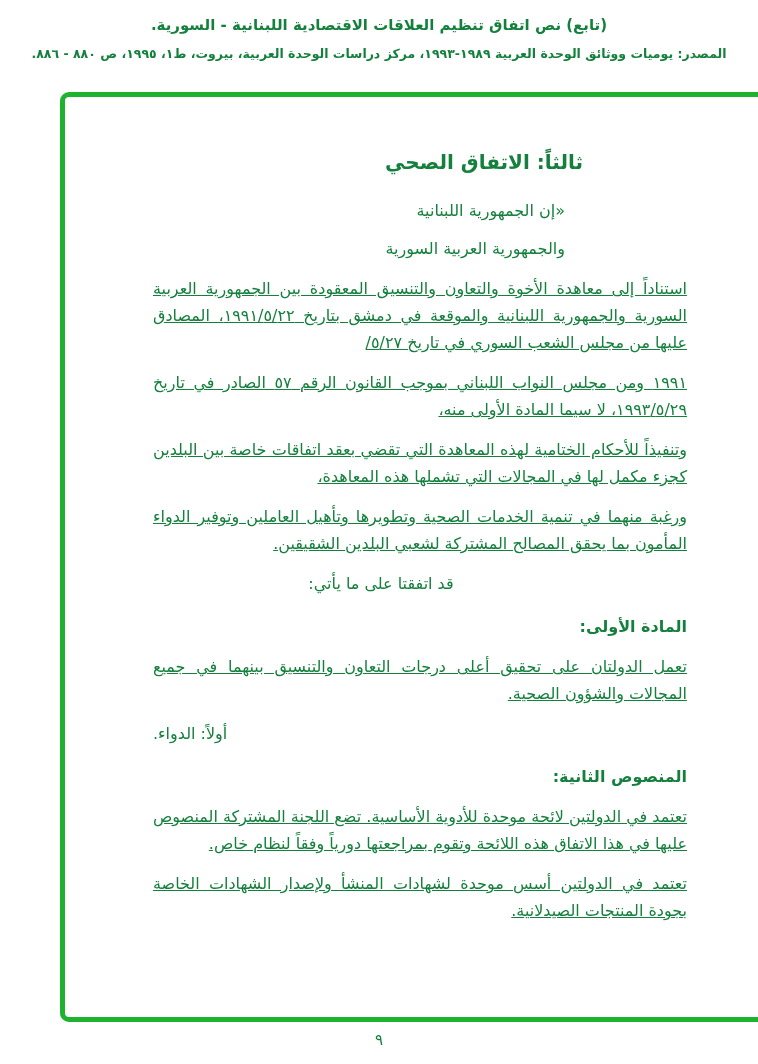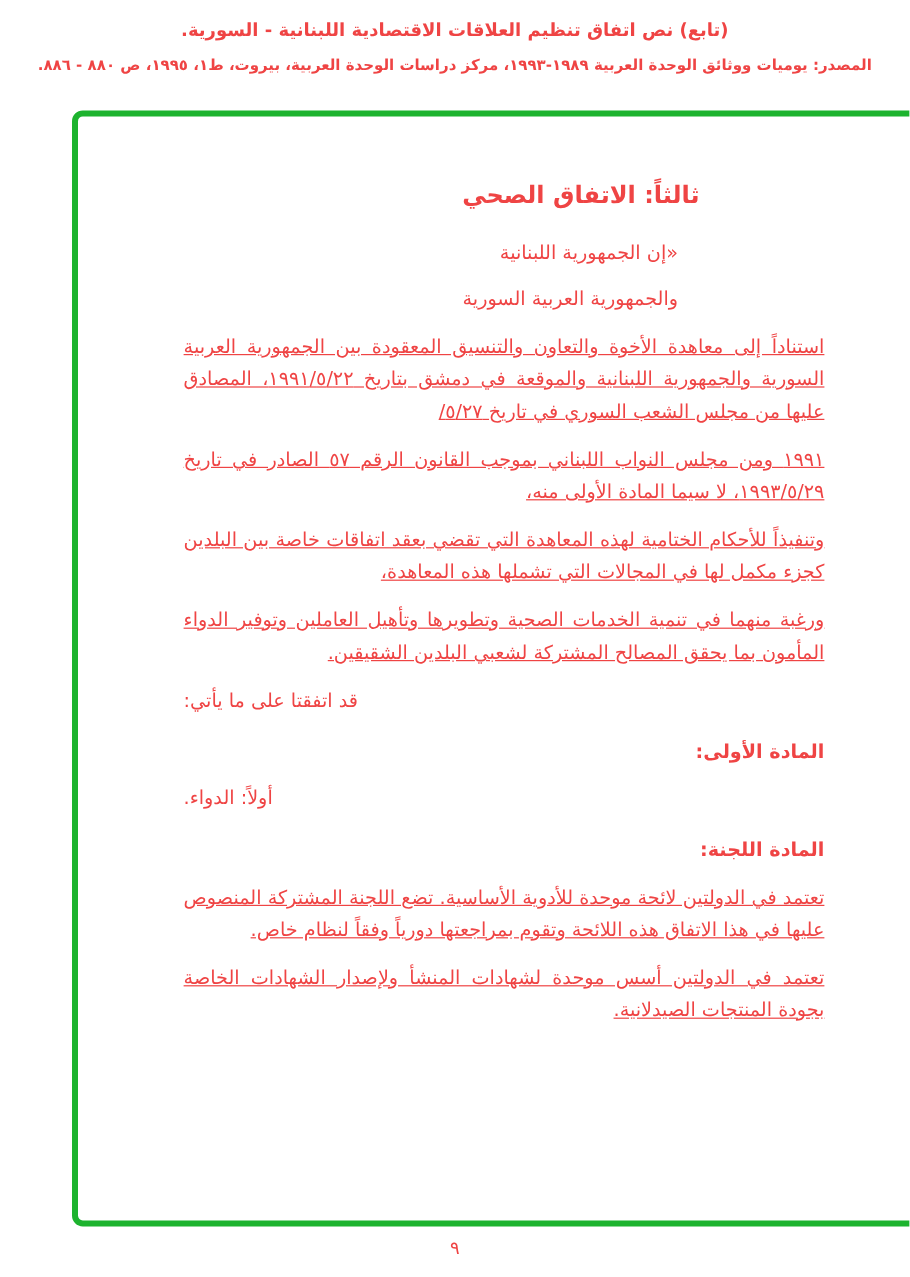--- a/index.html
+++ b/index.html
@@ -6,21 +6,21 @@
     margin: 0;
     padding: 0;
     background: #ffffff;
   }
   .page {
     position: relative;
     width: 758px;
     height: 1064px;
     background: #ffffff;
     font-family: "DejaVu Sans", sans-serif;
-    color: #ef4444;
+    color: #15803d;
     overflow: hidden;
   }
   
   .hdr {
     position: absolute;
     top: 14px;
     left: 0;
     width: 758px;
     direction: rtl;
     text-align: center;
@@ -74,21 +74,21 @@
     text-align: right;
   }
   .para {
     margin: 13px 0;
     text-align: justify;
     text-decoration: underline;
   }
   .lead {
     margin: 13px 0;
     padding-right: 78px;
-    text-align: left;
+    text-align: center;
   }
   .doc h2 {
     margin: 16px 0 11px 0;
     font-size: 16px;
     font-weight: bold;
     line-height: 27px;
   }
   .note {
     margin: 4px 0 13px 0;
     padding-right: 70px;
@@ -129,24 +129,25 @@
       <p class="para">١٩٩١ ومن مجلس النواب اللبناني بموجب القانون الرقم ٥٧ الصادر في تاريخ ٢٩/‏٥/‏١٩٩٣، لا سيما المادة الأولى منه،</p>
 
       <p class="para">وتنفيذاً للأحكام الختامية لهذه المعاهدة التي تقضي بعقد اتفاقات خاصة بين البلدين كجزء مكمل لها في المجالات التي تشملها هذه المعاهدة،</p>
 
       <p class="para">ورغبة منهما في تنمية الخدمات الصحية وتطويرها وتأهيل العاملين وتوفير الدواء المأمون بما يحقق المصالح المشتركة لشعبي البلدين الشقيقين.</p>
 
       <p class="lead">قد اتفقتا على ما يأتي:</p>
 
       <h2>المادة الأولى:</h2>
 
+      <p class="para">تعمل الدولتان على تحقيق أعلى درجات التعاون والتنسيق بينهما في جميع المجالات والشؤون الصحية.</p>
 
       <p class="note">أولاً: الدواء.</p>
 
-      <h2>المادة اللجنة:</h2>
+      <h2>المنصوص الثانية:</h2>
 
       <p class="para">تعتمد في الدولتين لائحة موحدة للأدوية الأساسية. تضع اللجنة المشتركة المنصوص عليها في هذا الاتفاق هذه اللائحة وتقوم بمراجعتها دورياً وفقاً لنظام خاص.</p>
 
 
       <p class="para">تعتمد في الدولتين أسس موحدة لشهادات المنشأ ولإصدار الشهادات الخاصة بجودة المنتجات الصيدلانية.</p>
 
     </div>
   </div>
 
   <div class="footer">

